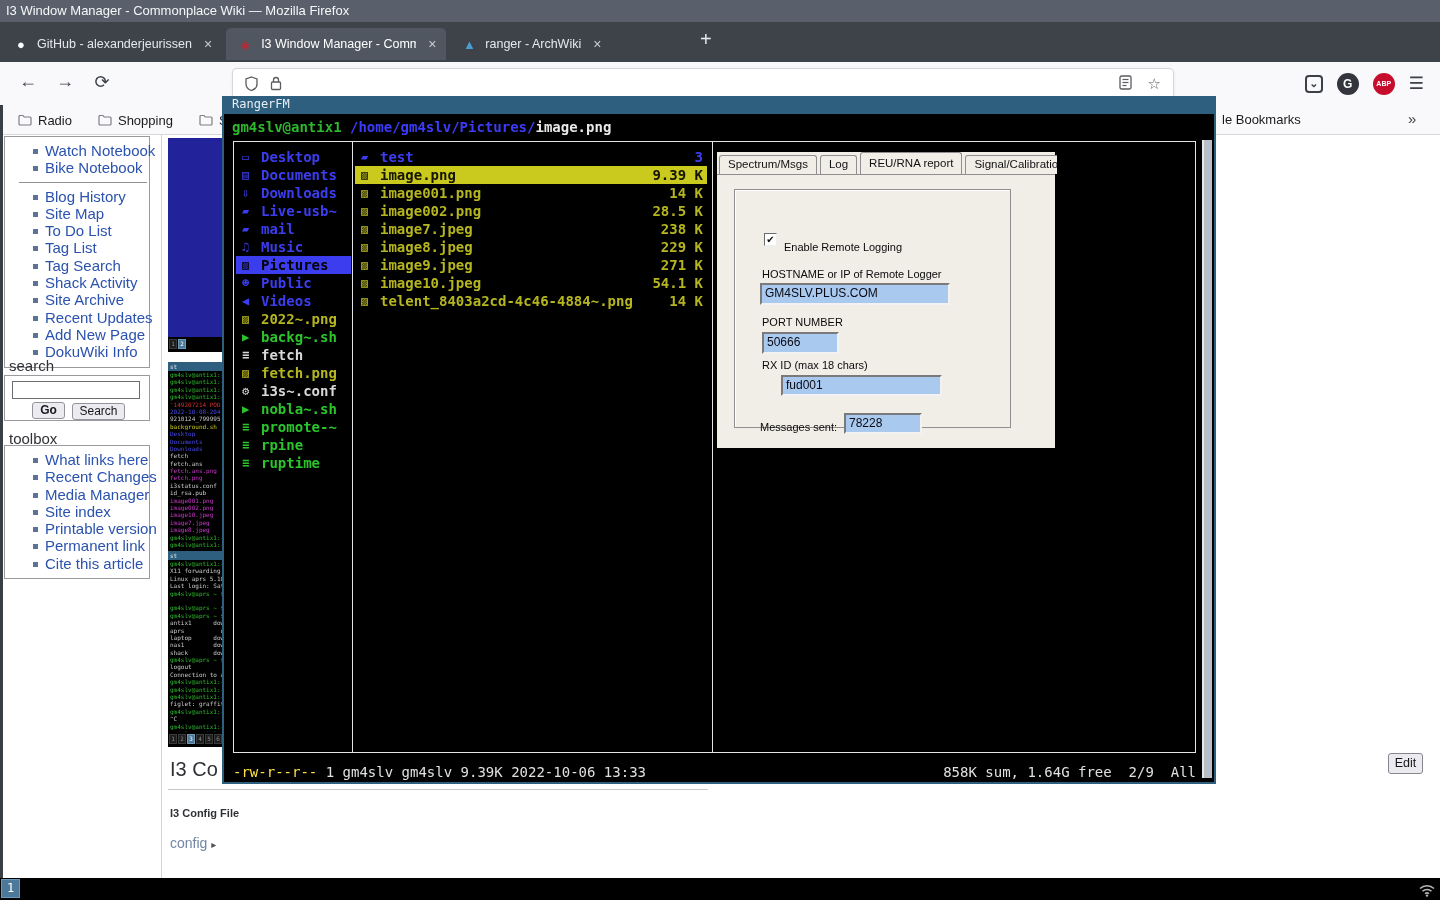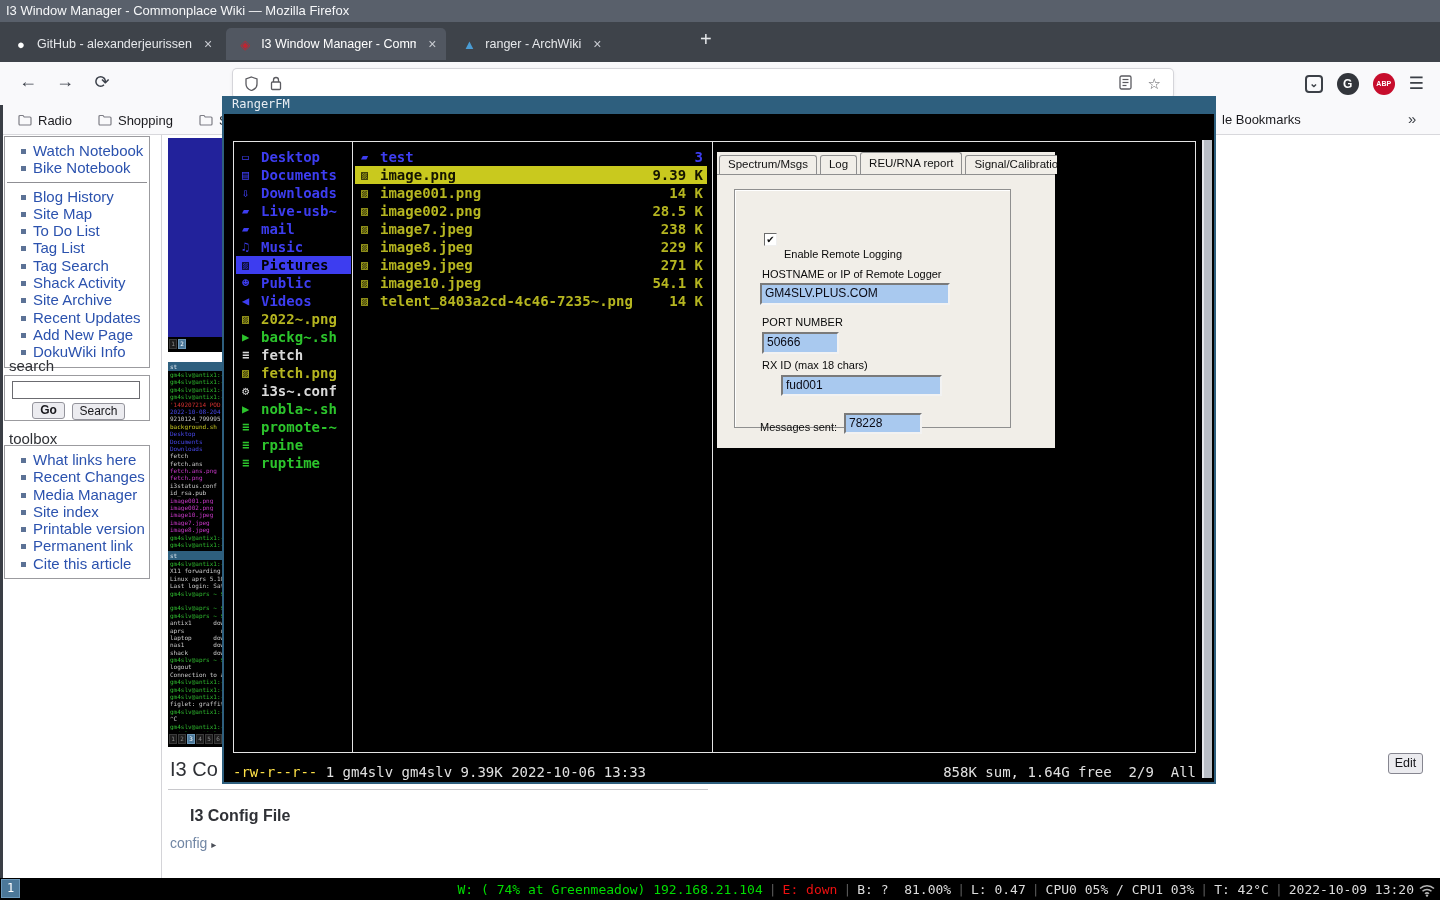--- a/index.html
+++ b/index.html
@@ -45,21 +45,21 @@
   .bm-items { display:flex; align-items:center; height:30px; padding-left:18px; gap:26px; }
   .bm-item { display:flex; align-items:center; gap:6px; }
   .bm-folder { color:#7d7d85; display:flex; }
   .bm-right { position:absolute; left:1222px; top:7px; }
   .bm-overflow { position:absolute; left:1408px; top:5px; font-size:15px; color:#3c4047; letter-spacing:-2px; }
 
   
   .page { position:absolute; left:0; top:135px; width:1440px; height:743px; background:#fff; }
   .left-edge { position:absolute; left:0; top:105px; width:3px; height:773px; background:#3a3e45; }
   .v-divider { position:absolute; left:161px; top:0; width:1px; height:743px; background:#d4d4d8; }
-  .side-box { position:absolute; left:4px; width:146px; border:1px solid #9b9b9f; background:#fff; padding:5px 0 6px 0; }
+  .side-box { position:absolute; left:4px; width:146px; border:1px solid #9b9b9f; background:#fff; padding:5px 0 6px 12px; }
   .side-box ul { list-style:none; }
   .side-link { display:block; padding:1px 0 1px 16px; font-size:15px; color:#2b52ae; line-height:15.3px; white-space:nowrap; }
   .side-link .blt { display:inline-block; width:5px; height:5px; background:#5c7296; margin-right:7px; vertical-align:2px; }
   .side-div { border:none; border-top:1px solid #8f8f94; margin:5px 2px; }
   .side-heading { position:absolute; left:9px; font-size:15px; color:#2f3136; }
   .search-box { position:absolute; left:4px; top:240px; width:146px; height:46px; border:1px solid #9b9b9f;padding-left:48px; }
   .search-input { position:absolute; left:7px; top:5px; width:128px; height:18px; border:1px solid #6b6b70; background:#fff; font-size:12px; }
   .btn-form { position:absolute; height:17px; border:1px solid #94949c; border-radius:3px; background:#ececf0; font-size:12px; line-height:14px; text-align:center; color:#17171b; }
   .btn-go { left:27px; top:26px; width:33px; font-weight:700; }
   .btn-search { left:67px; top:27px; width:53px; }
@@ -73,21 +73,21 @@
   .ws-mini.ws-active { background:#4c7899; color:#fff; border-color:#6c98b9; }
   .thumb-term { background:#000; }
   .thumb2 { top:227px; height:189px; }
   .thumb3 { top:416px; height:196px; }
   .t-title { height:9px; background:#2e5f7e; color:#dfe7ee; font:6px "DejaVu Sans Mono",monospace; line-height:9px; padding-left:2px; }
   .t-line { font:6px/7.4px "DejaVu Sans Mono",monospace; white-space:pre; padding-left:2px; height:7.4px; overflow:hidden; }
   .tg { color:#2eb82e; } .tw { color:#c8c8c8; } .tb { color:#4747e8; }
   .tr { color:#d03030; } .ty { color:#c8c820; } .tm { color:#c838c8; }
   .h2-partial { position:absolute; left:170px; top:623px; font-size:20px; color:#2f3136; }
   .h2-line { position:absolute; left:168px; top:654px; width:540px; height:1px; background:#c8c8cc; }
-  .h3-heading { position:absolute; left:170px; top:672px; font-size:16px; font-weight:700; color:#2f3136;margin-left:20px; }
+  .h3-heading { position:absolute; left:170px; top:672px; font-size:11px; font-weight:700; color:#2f3136; }
   .config-link { position:absolute; left:170px; top:700px; font-size:14px; color:#7186a4; }
   .config-link .arr { color:#4a4e57; font-size:10px; }
   .edit-btn { position:absolute; left:1388px; top:618px; width:35px; height:21px;
     border:1px solid #868690; border-radius:3px; background:#ebebef; font-size:12.5px; text-align:center; line-height:19px; color:#15151a; }
 
   
   .ranger { position:absolute; left:222px; top:96px; width:994px; height:688px;
     background:#000; border:2px solid #2e5f7e; font-family:"DejaVu Sans Mono",monospace; }
   .rg-title { position:absolute; left:-2px; top:-2px; width:994px; height:18px;
     background:#2e5f7e; color:#e8edf2; font-size:12px; line-height:17px; padding-left:10px; }
@@ -403,20 +403,21 @@
 
     <div class="h2-partial">I3 Co</div>
     <div class="h2-line"></div>
     <div class="h3-heading">I3 Config File</div>
     <div class="config-link"><span>config</span> <span class="arr">▸</span></div>
     <div class="edit-btn">Edit</div>
   </div>
 
   <div class="ranger">
     <div class="rg-title">RangerFM</div>
+    <div class="rg-prompt"><span class="p-user">gm4slv@antix1</span><span class="p-path"> /home/gm4slv/Pictures/</span><span class="p-file">image.png</span></div>
 
     <div class="rg-frame"></div>
     <div class="rg-sep" style="left:128px"></div>
     <div class="rg-sep" style="left:488px"></div>
 
     <div class="rg-col" style="left:12px; width:115px;">
 
         <div class="rg-row">
           <span class="rg-icon c-blue">▭</span>
           <span class="c-blue">Desktop</span>
@@ -553,37 +554,37 @@
         </div>
 
         <div class="rg-row">
           <span class="rg-icon c-olive">▨</span>
           <span class="c-olive">image10.jpeg</span>
           <span class="rg-size c-olive">54.1 K</span>
         </div>
 
         <div class="rg-row">
           <span class="rg-icon c-olive">▨</span>
-          <span class="c-olive">telent_8403a2cd-4c46-7235~.png</span>
+          <span class="c-olive">telent_8403a2cd-4c46-4884~.png</span>
           <span class="rg-size c-olive">14 K</span>
         </div>
       </div>
 
     <div class="pv">
       <div class="pv-tabs">
 
       <span class="pv-tab">Spectrum/Msgs</span>
           <span class="pv-tab">Log</span>
           <span class="pv-tab tab-sel">REU/RNA report</span>
           <span class="pv-tab">Signal/Calibration</span>
         </div>
       <div class="pv-body">
         <div class="pv-group"></div>
         <div class="pv-cb">✔</div>
-        <div class="pv-label" style="left:67px; top:73px;">Enable Remote Logging</div>
+        <div class="pv-label" style="left:67px; top:66px;">Enable Remote Logging</div>
         <div class="pv-label" style="left:45px; top:93px;">HOSTNAME or IP of Remote Logger</div>
         <div class="pv-field" style="left:43px; top:108px; width:190px; height:22px;">GM4SLV.PLUS.COM</div>
         <div class="pv-label" style="left:45px; top:141px;">PORT NUMBER</div>
         <div class="pv-field" style="left:45px; top:157px; width:77px; height:22px;">50666</div>
         <div class="pv-label" style="left:45px; top:184px;">RX ID (max 18 chars)</div>
         <div class="pv-field" style="left:64px; top:200px; width:161px; height:21px;">fud001</div>
         <div class="pv-label" style="left:43px; top:246px;">Messages sent:</div>
         <div class="pv-field" style="left:127px; top:238px; width:78px; height:21px;">78228</div>
       </div>
     </div>
@@ -593,30 +594,20 @@
     <div class="rg-status">
       <span class="st-perms">-rw-r--r--</span><span> 1 gm4slv gm4slv 9.39K 2022-10-06 13:33</span>
       <span class="st-right">858K sum, 1.64G free  2/9  All</span>
     </div>
   </div>
 
   <div class="left-edge"></div>
 
   <div class="i3bar">
     <div class="i3-ws">1</div>
-    <div class="i3-status">
-
-    <span class="i3seg seg-green">W: ( 74% at Greenmeadow) 192.168.21.104</span>
-        <span class="i3seg seg-red">E: down</span>
-        <span class="i3seg seg-white">B: ?  81.00%</span>
-        <span class="i3seg seg-white">L: 0.47</span>
-        <span class="i3seg seg-white">CPU0 05% / CPU1 03%</span>
-        <span class="i3seg seg-white">T: 42°C</span>
-        <span class="i3seg seg-white">2022-10-09 13:20</span>
-      </div>
     <span class="i3-wifi">
       <svg width="16" height="13" viewBox="0 0 16 13">
           <path d="M1 4.5 a10 10 0 0 1 14 0" fill="none" stroke="#b4b4b4" stroke-width="1.5"></path>
           <path d="M3.5 7.2 a6.5 6.5 0 0 1 9 0" fill="none" stroke="#b4b4b4" stroke-width="1.5"></path>
           <path d="M6 9.8 a3 3 0 0 1 4 0" fill="none" stroke="#b4b4b4" stroke-width="1.5"></path>
           <circle cx="8" cy="11.6" r="1.2" fill="#b4b4b4"></circle>
         </svg>
     </span>
   </div>
 

